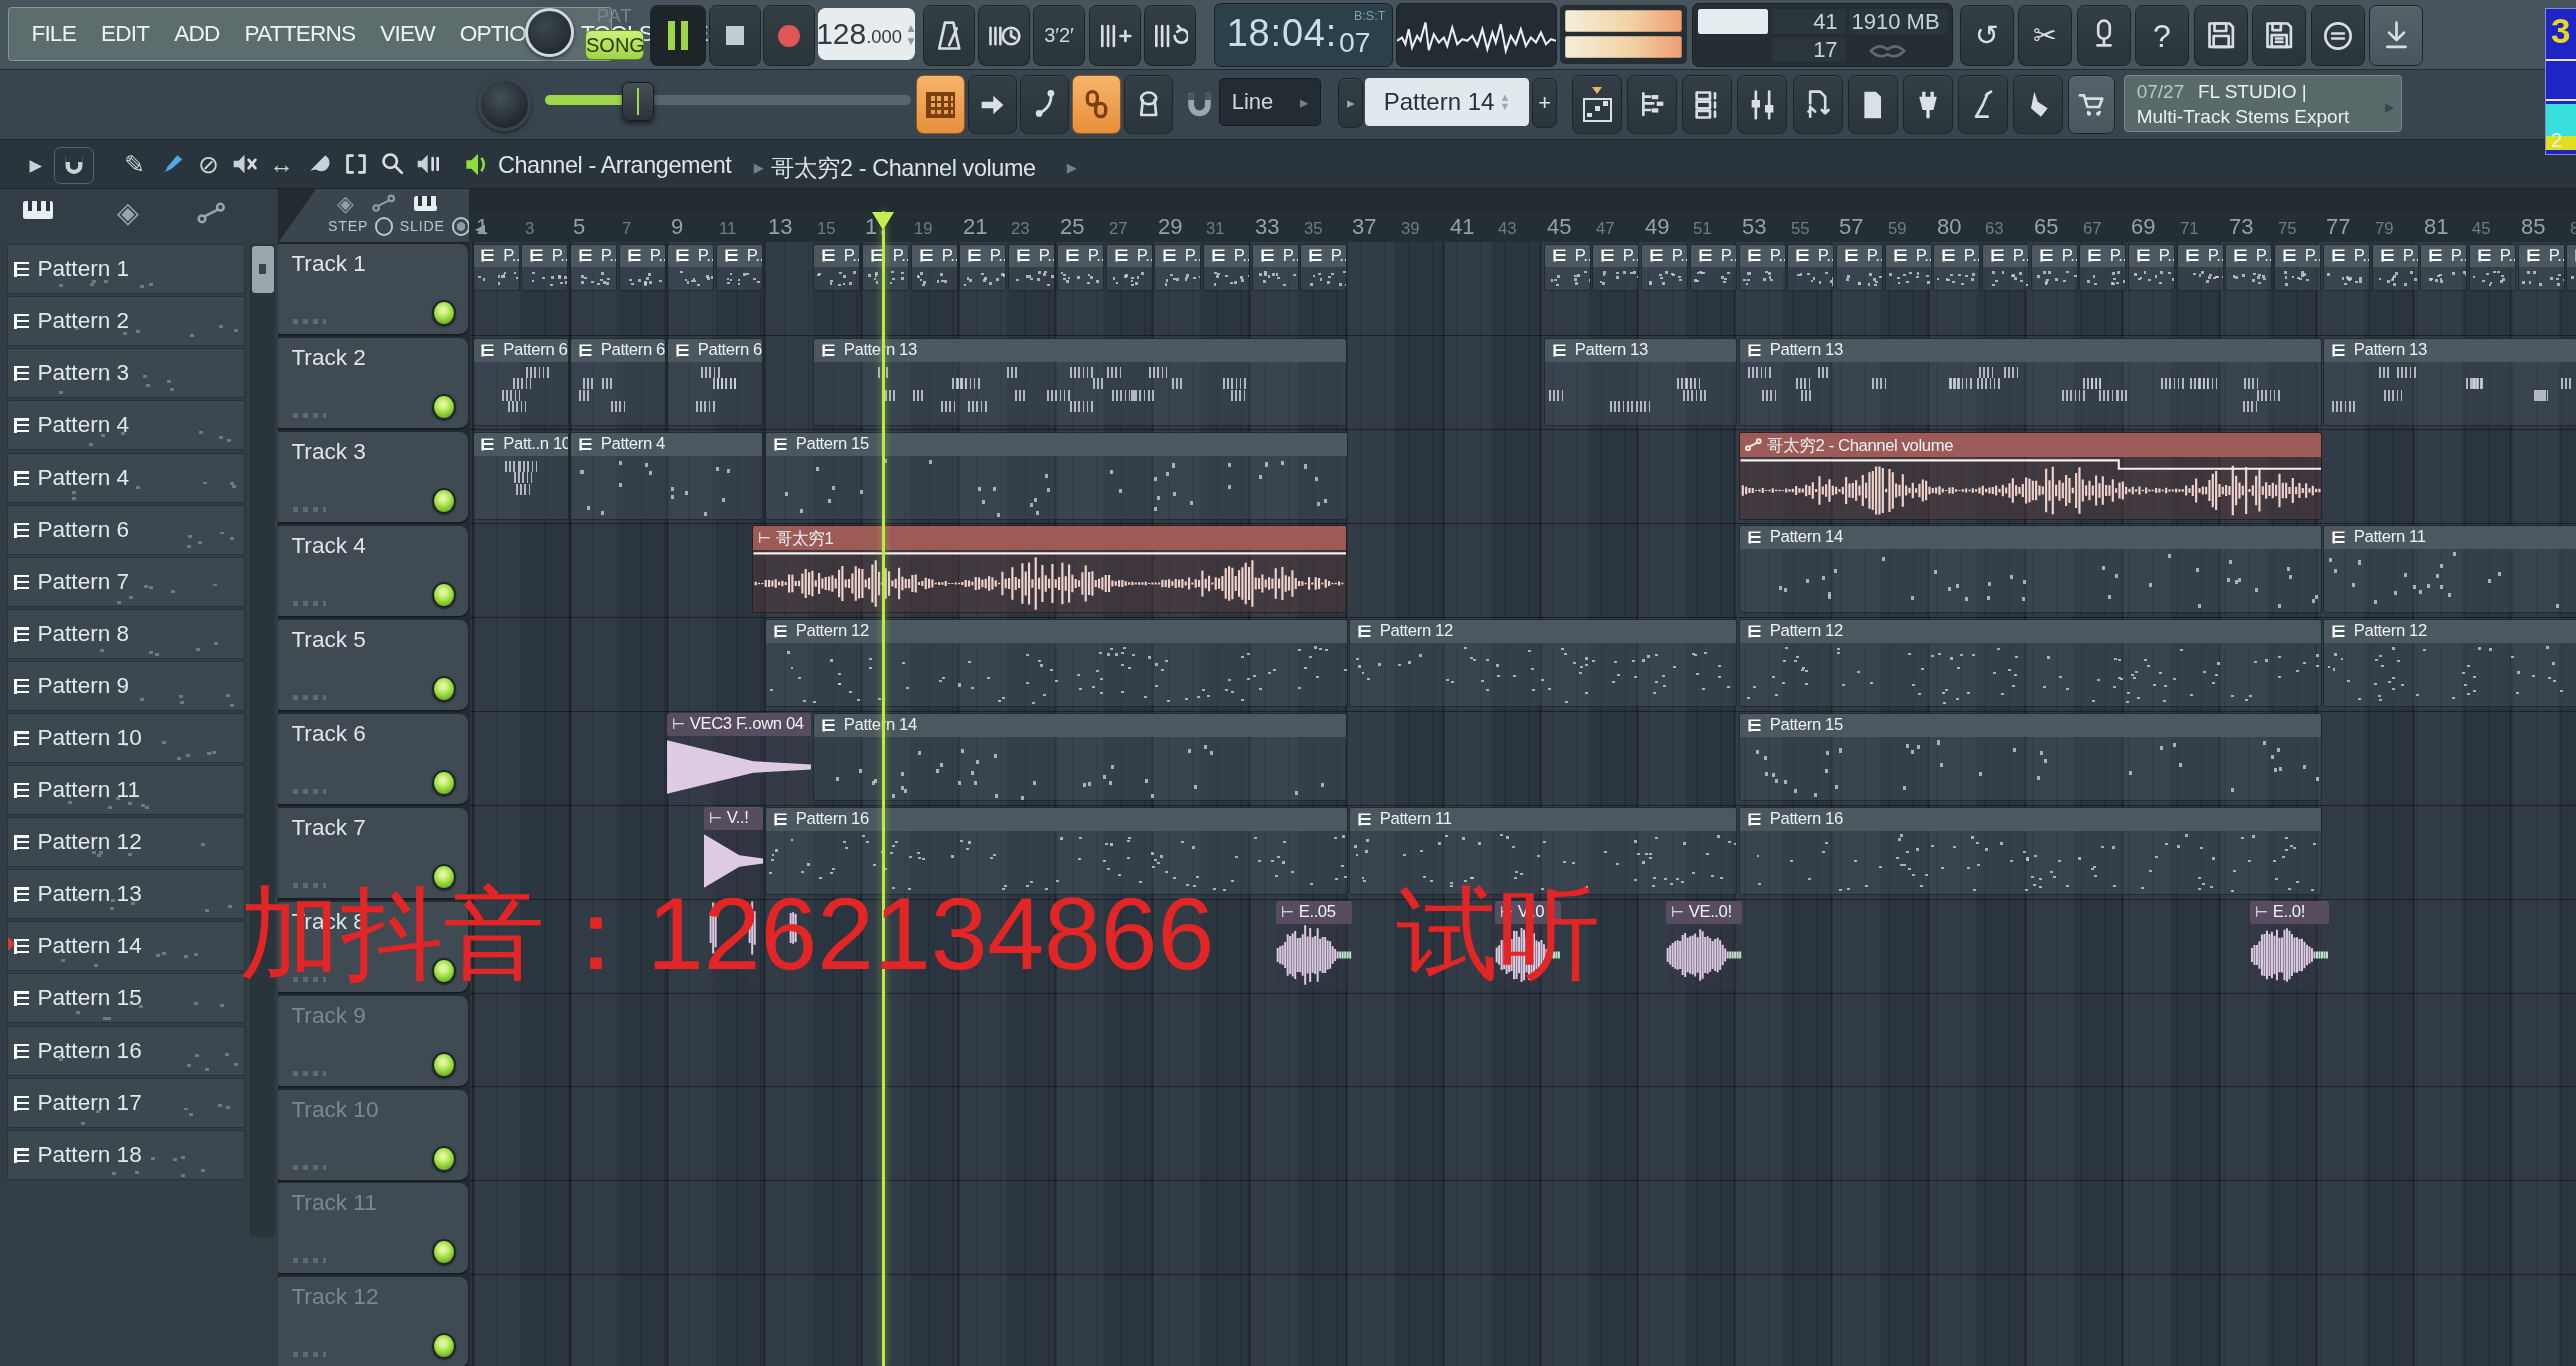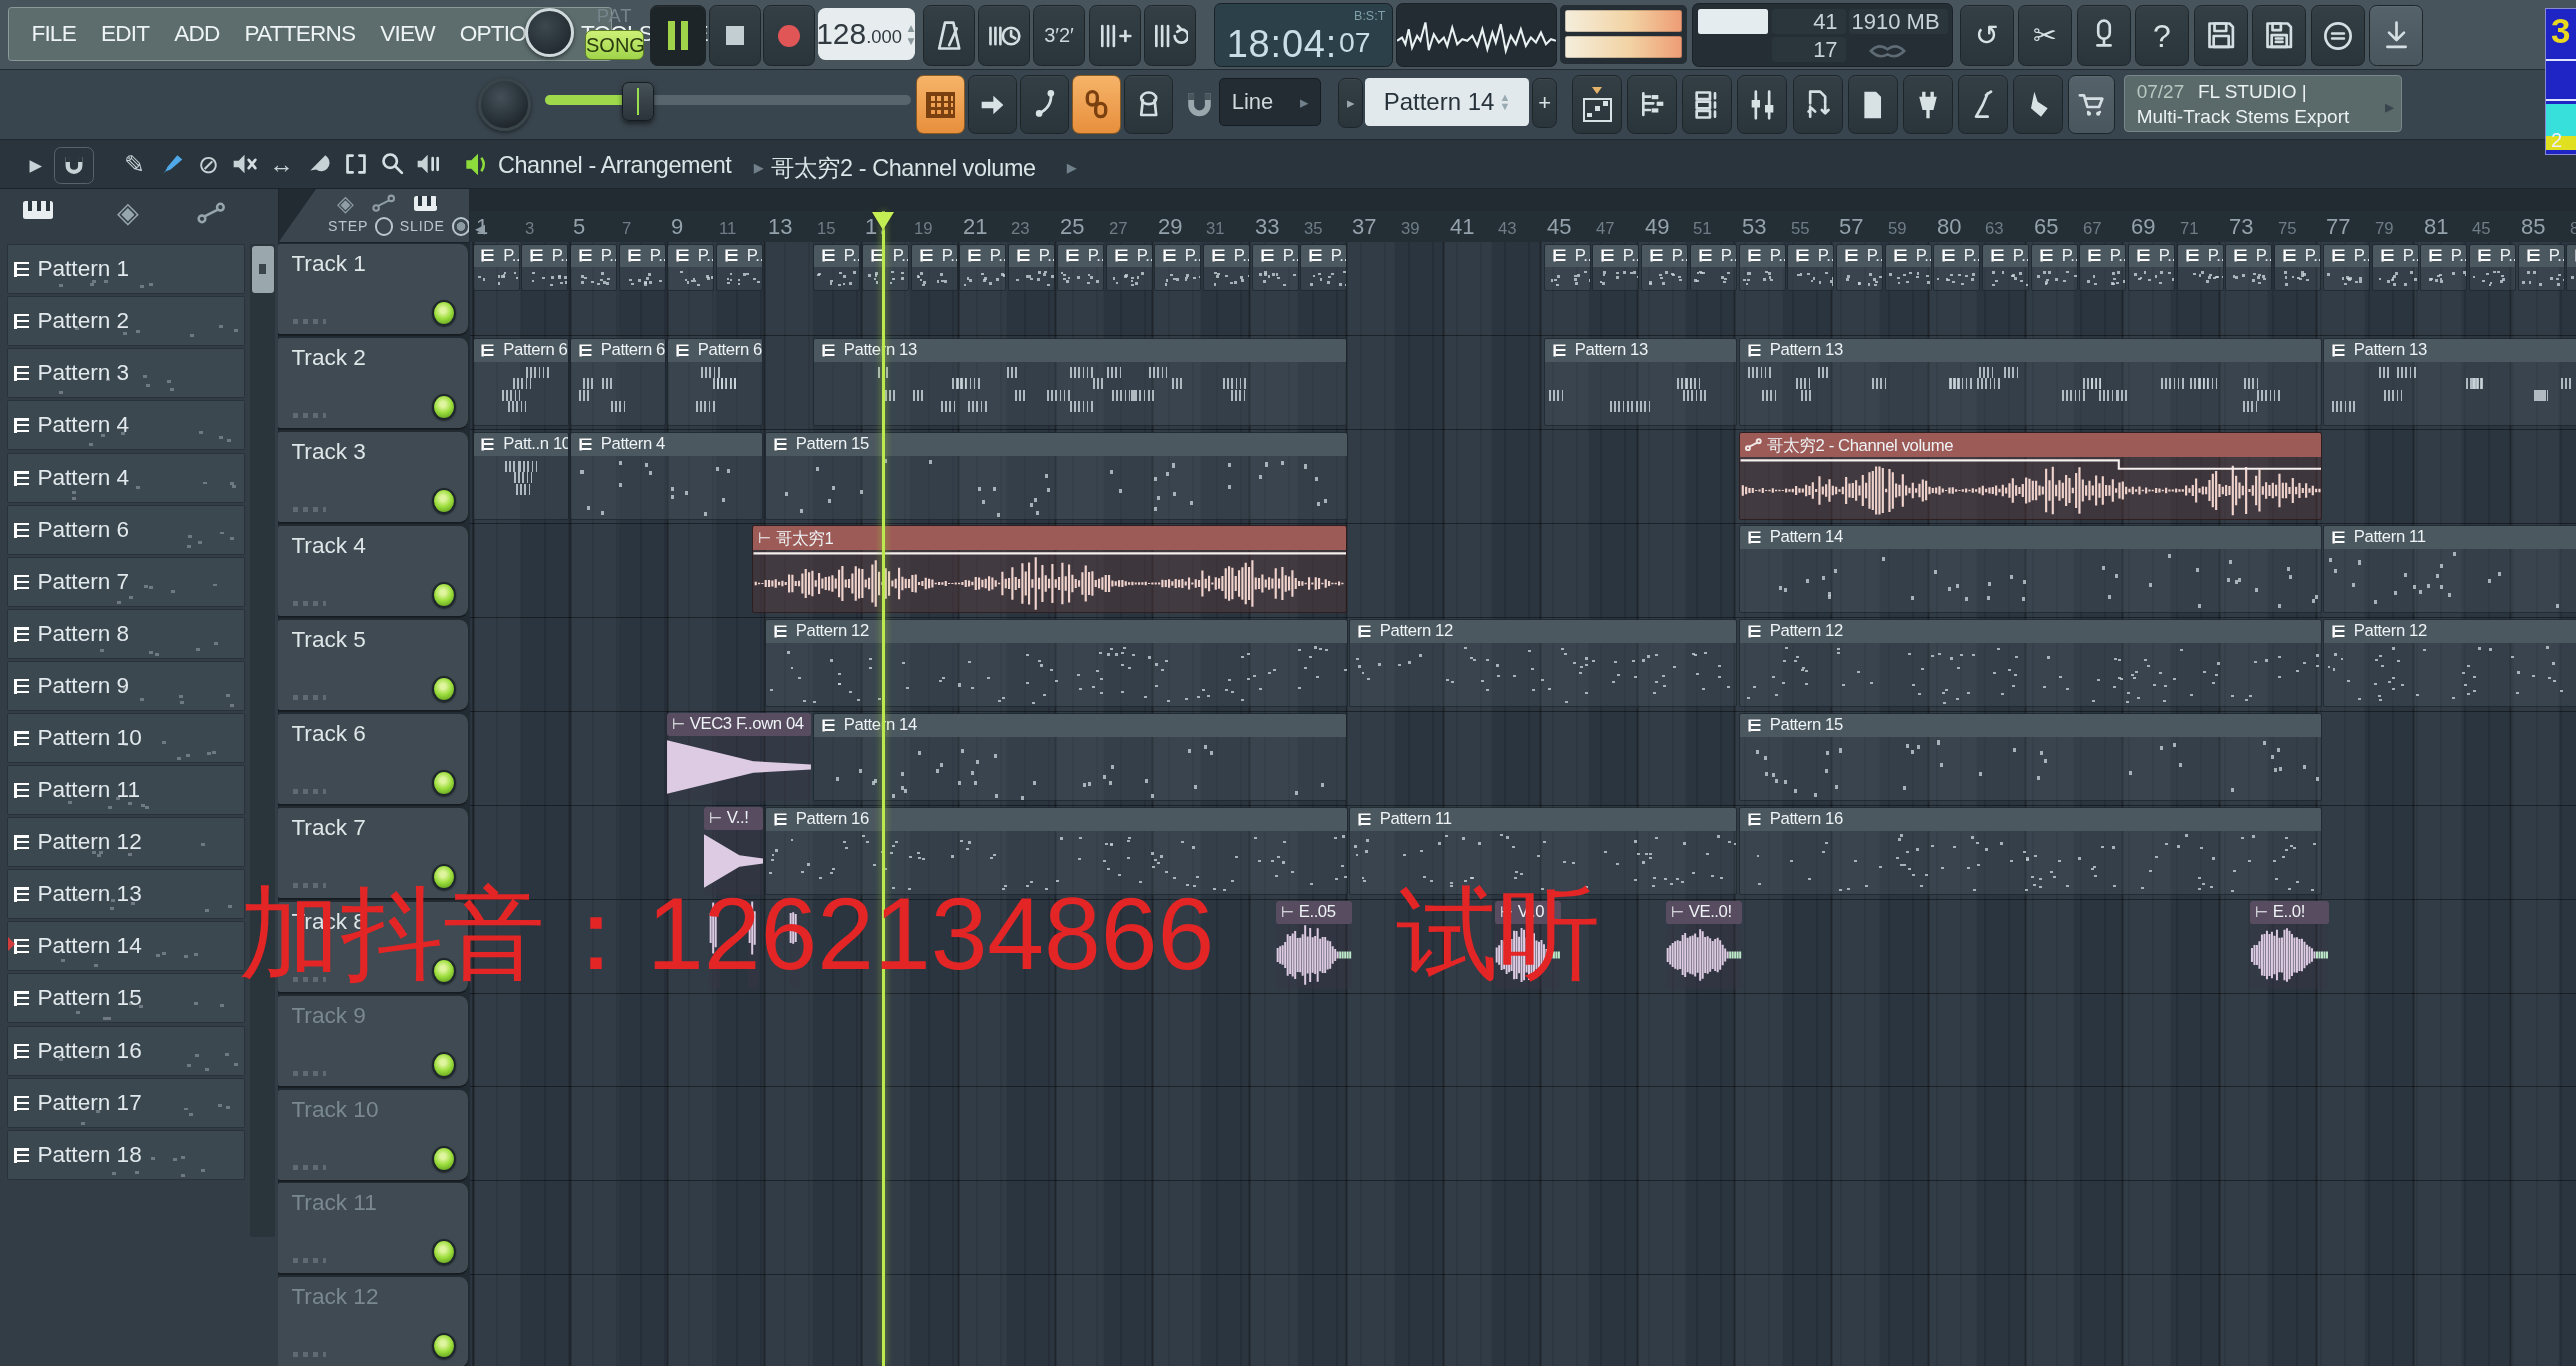--- a/index.html
+++ b/index.html
@@ -163,21 +163,21 @@
         </svg>
     </div>
     <div class="tbtn" style="left:1144px;top:5px;width:50px;height:59px;">
       <svg width="35" height="30" viewBox="0 0 42 36">
           <path class="svgi" d="M4 6 v24 M11 6 v24 M18 6 v24"></path>
           <path class="svgi" d="M26 18 a8 8 0 1 0 8 -8 l-4 -4 m4 4 l-5 3"></path>
         </svg>
     </div>
 
     <div class="ledpanel" style="left:1214px;top:3.3px;width:177px;height:62px;background:#2c4049;">
-      <span class="abs timetxt" style="left:11.7px;top:19px;font-size:38px;letter-spacing:0.8px;text-align:right;">18:04:</span>
+      <span class="abs timetxt" style="left:11.7px;top:8px;font-size:38px;letter-spacing:0.8px;text-align:right;">18:04:</span>
       <span class="abs timetxt" style="left:124px;top:22px;font-size:28.4px;">07</span>
       <span class="abs" style="right:6.7px;top:5px;font-size:12.5px;color:#7fa0ab;">B:S:T</span>
     </div>
 
     <div class="ledpanel" style="left:1396px;top:3.3px;width:159px;height:62px;background:#232c32;">
       <svg width="159" height="62" viewBox="0 0 190 74">
         <polyline points="0,44 6,40 10,48 14,30 18,52 24,38 28,44 34,22 38,55 44,36 50,46 56,40 60,50 66,28 72,48 78,42 84,44 90,38 96,50 102,30 108,54 114,34 118,46 124,24 130,56 136,38 142,48 148,30 154,50 160,40 166,46 172,34 178,48 184,42 190,44" fill="none" stroke="#e8f0f2" stroke-width="2.5"></polyline>
       </svg>
     </div>
 

